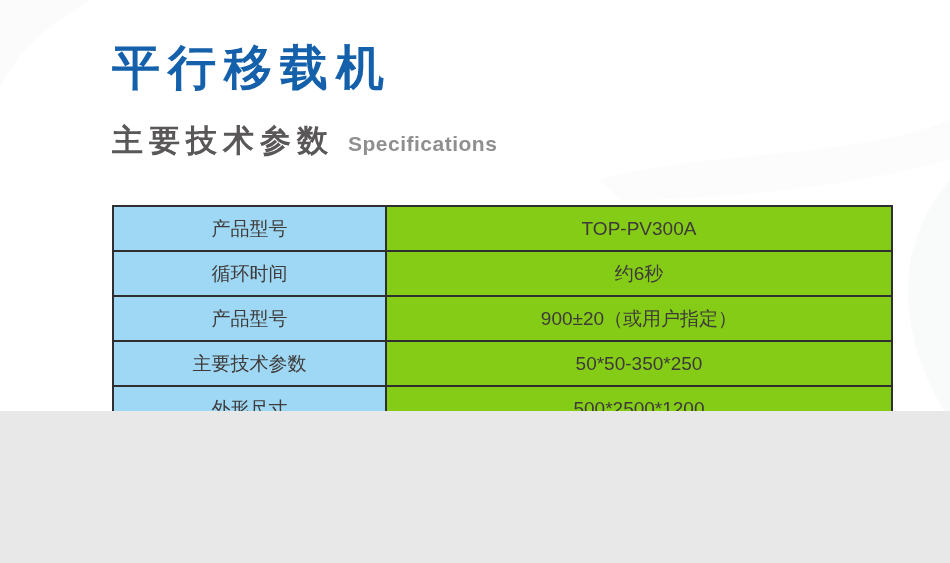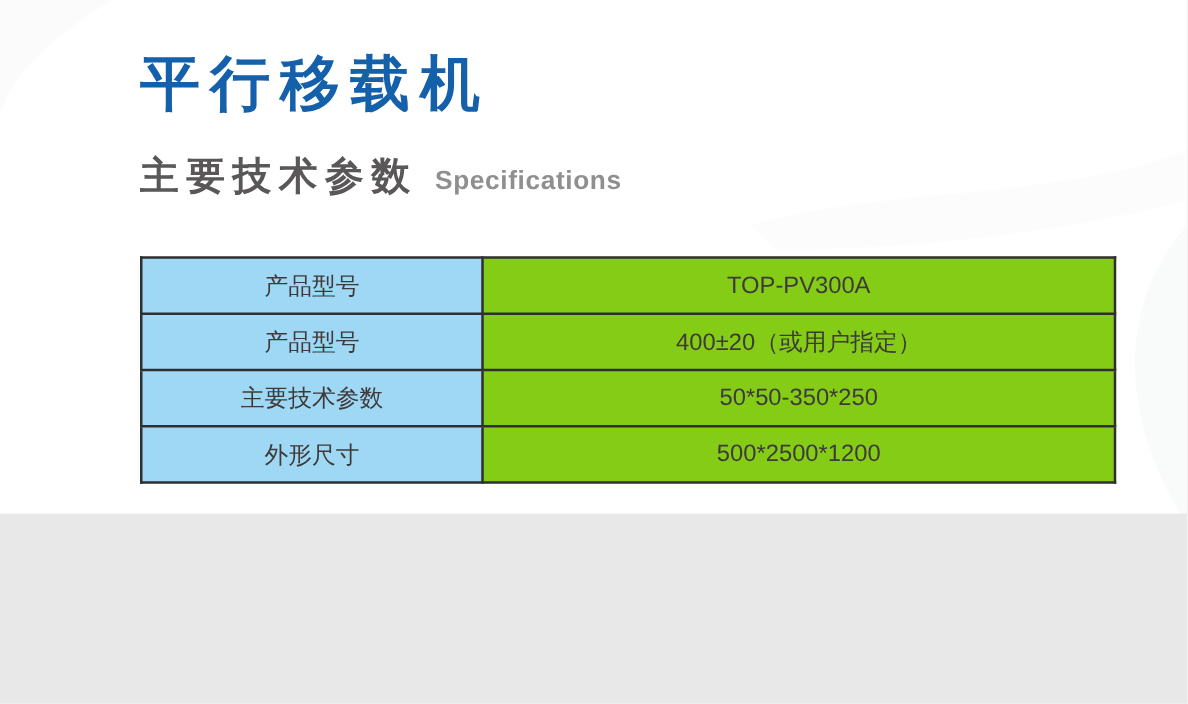--- a/index.html
+++ b/index.html
@@ -108,25 +108,29 @@
       <span class="subtitle-en">Specifications</span>
     </div>
 
     <table class="spec-table">
       <tbody>
   <tr>
     <td class="label-cell">产品型号</td>
     <td class="value-cell">TOP-PV300A</td>
   </tr>
 
+  <tr>
+    <td class="label-cell">循环时间</td>
+    <td class="value-cell">约6秒</td>
+  </tr>
 
 
   <tr>
     <td class="label-cell">产品型号</td>
-    <td class="value-cell">400±20（或用户指定）</td>
+    <td class="value-cell">900±20（或用户指定）</td>
   </tr>
 
   <tr>
     <td class="label-cell">主要技术参数</td>
     <td class="value-cell">50*50-350*250</td>
   </tr>
 
   <tr>
     <td class="label-cell">外形尺寸</td>
     <td class="value-cell">500*2500*1200</td>

